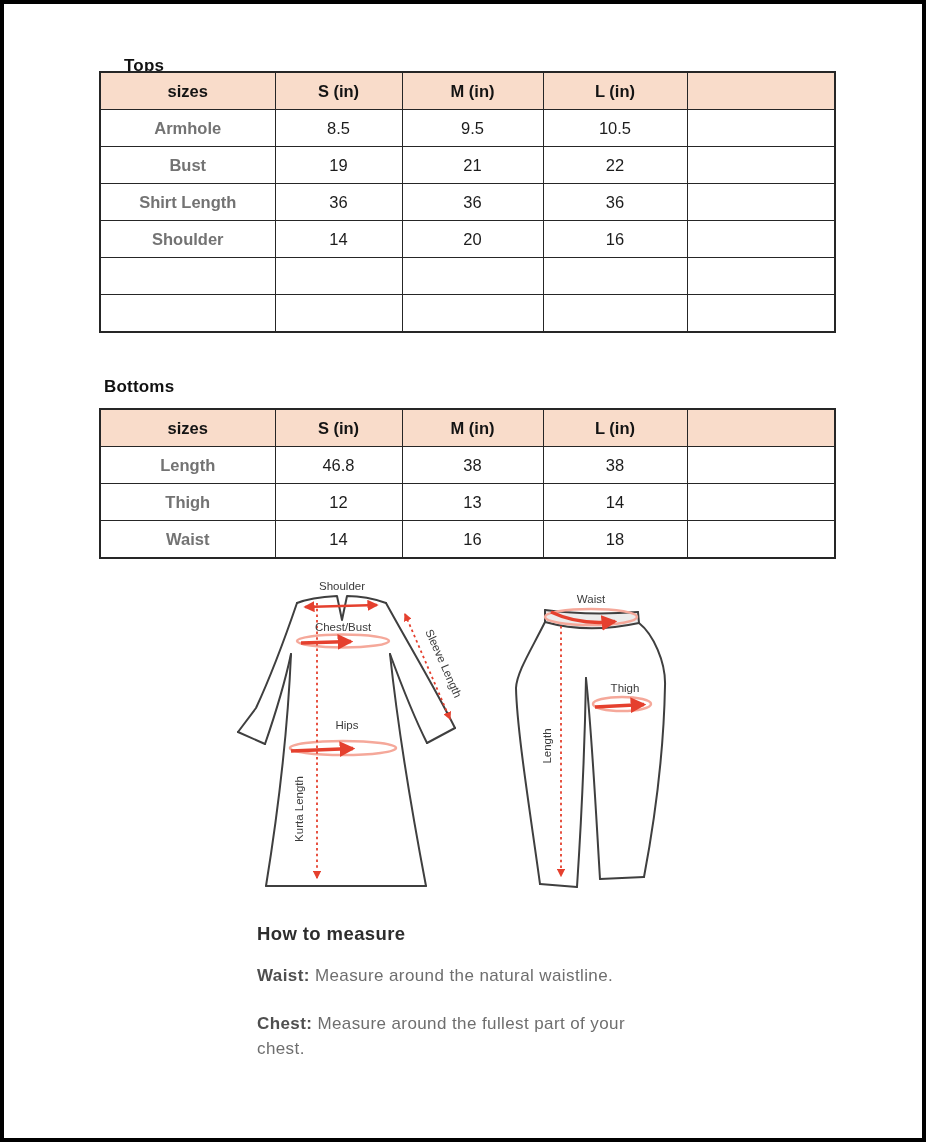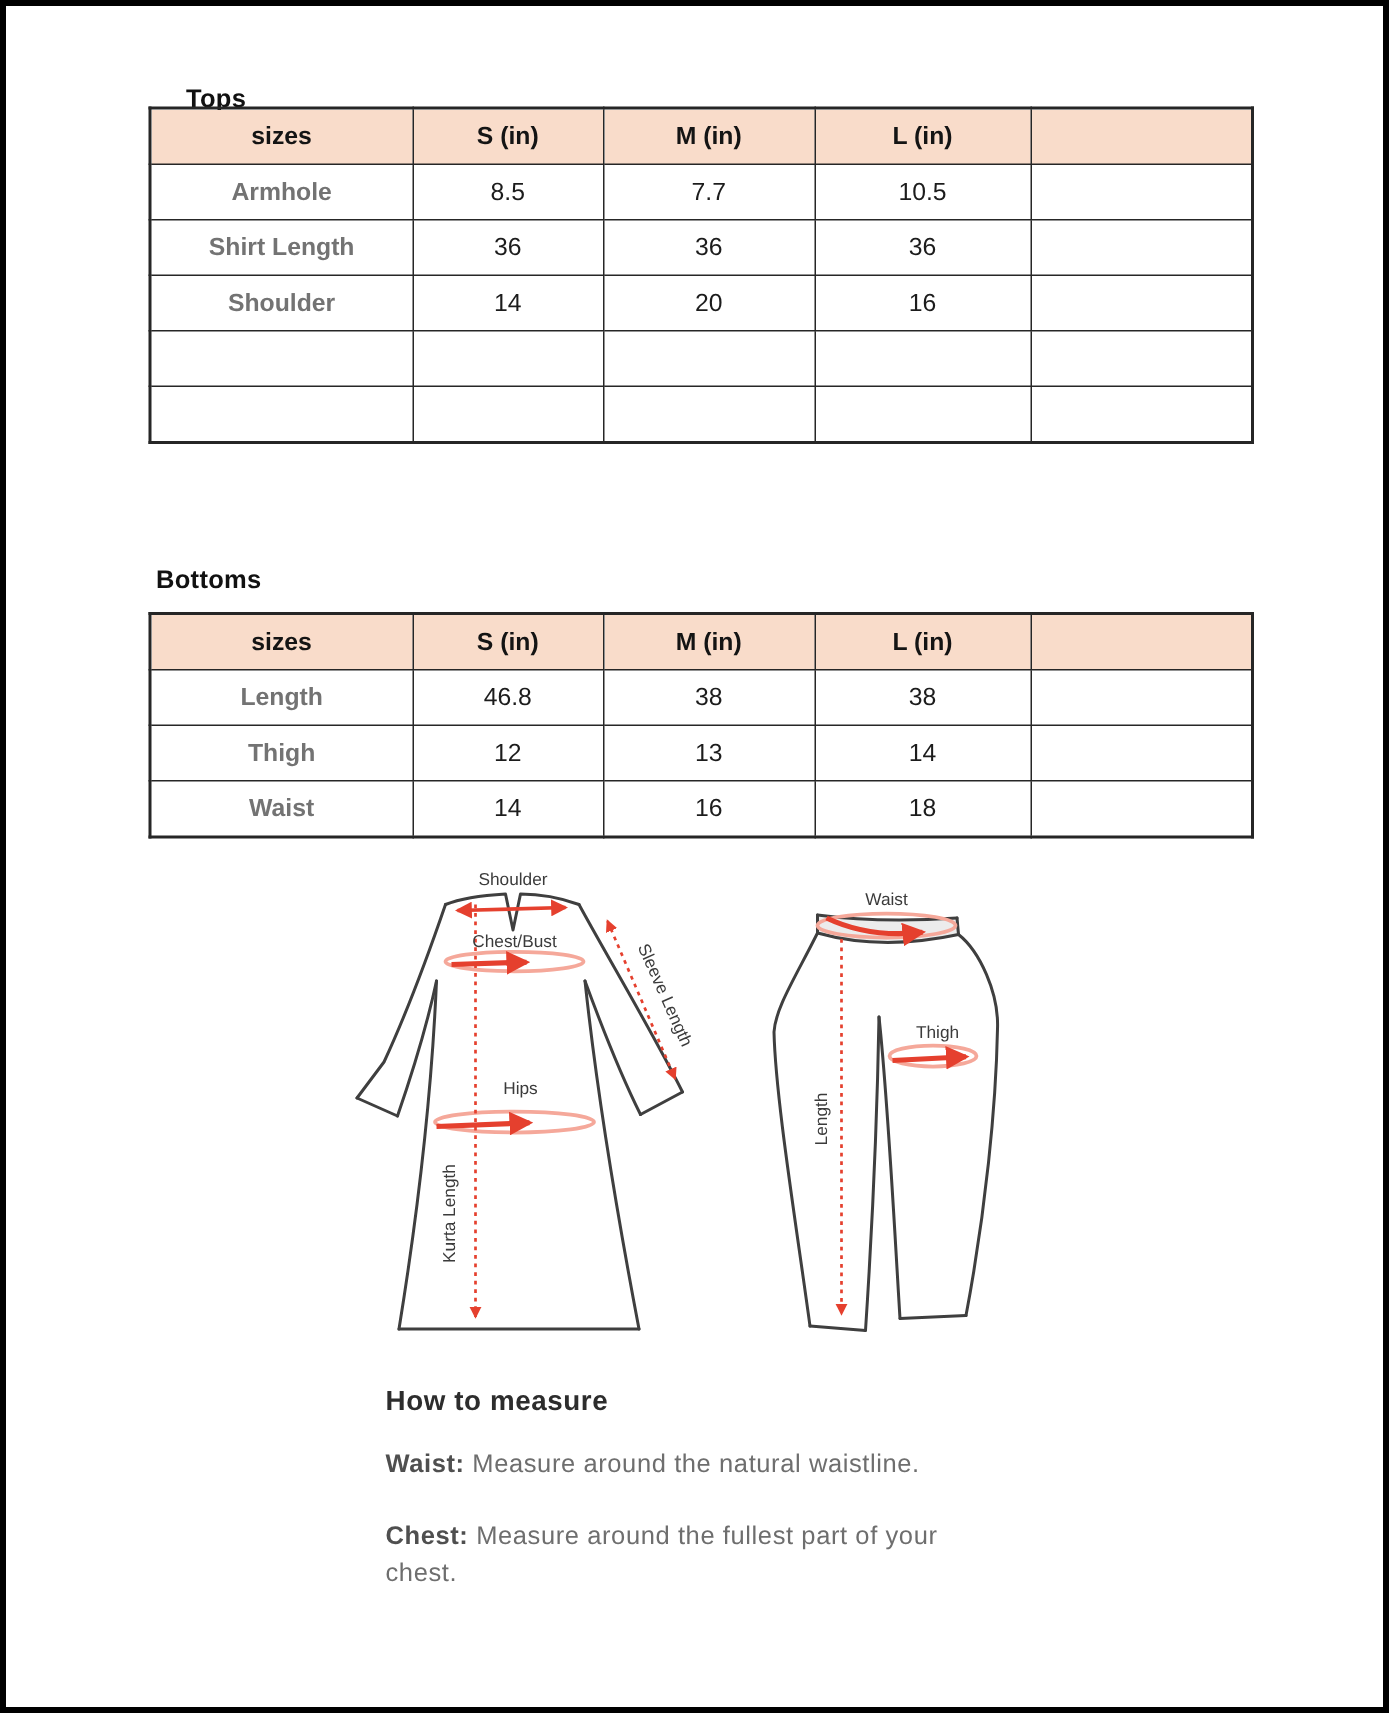--- a/index.html
+++ b/index.html
@@ -126,22 +126,29 @@
         <th>S (in)</th>
         <th>M (in)</th>
         <th>L (in)</th>
         <th></th>
       </tr>
     </thead>
     <tbody>
       <tr>
         <td class="rowlabel">Armhole</td>
         <td>8.5</td>
-        <td>7.7</td>
+        <td>9.5</td>
         <td>10.5</td>
+        <td></td>
+      </tr>
+      <tr>
+        <td class="rowlabel">Bust</td>
+        <td>19</td>
+        <td>21</td>
+        <td>22</td>
         <td></td>
       </tr>
       <tr>
         <td class="rowlabel">Shirt Length</td>
         <td>36</td>
         <td>36</td>
         <td>36</td>
         <td></td>
       </tr>
       <tr>

